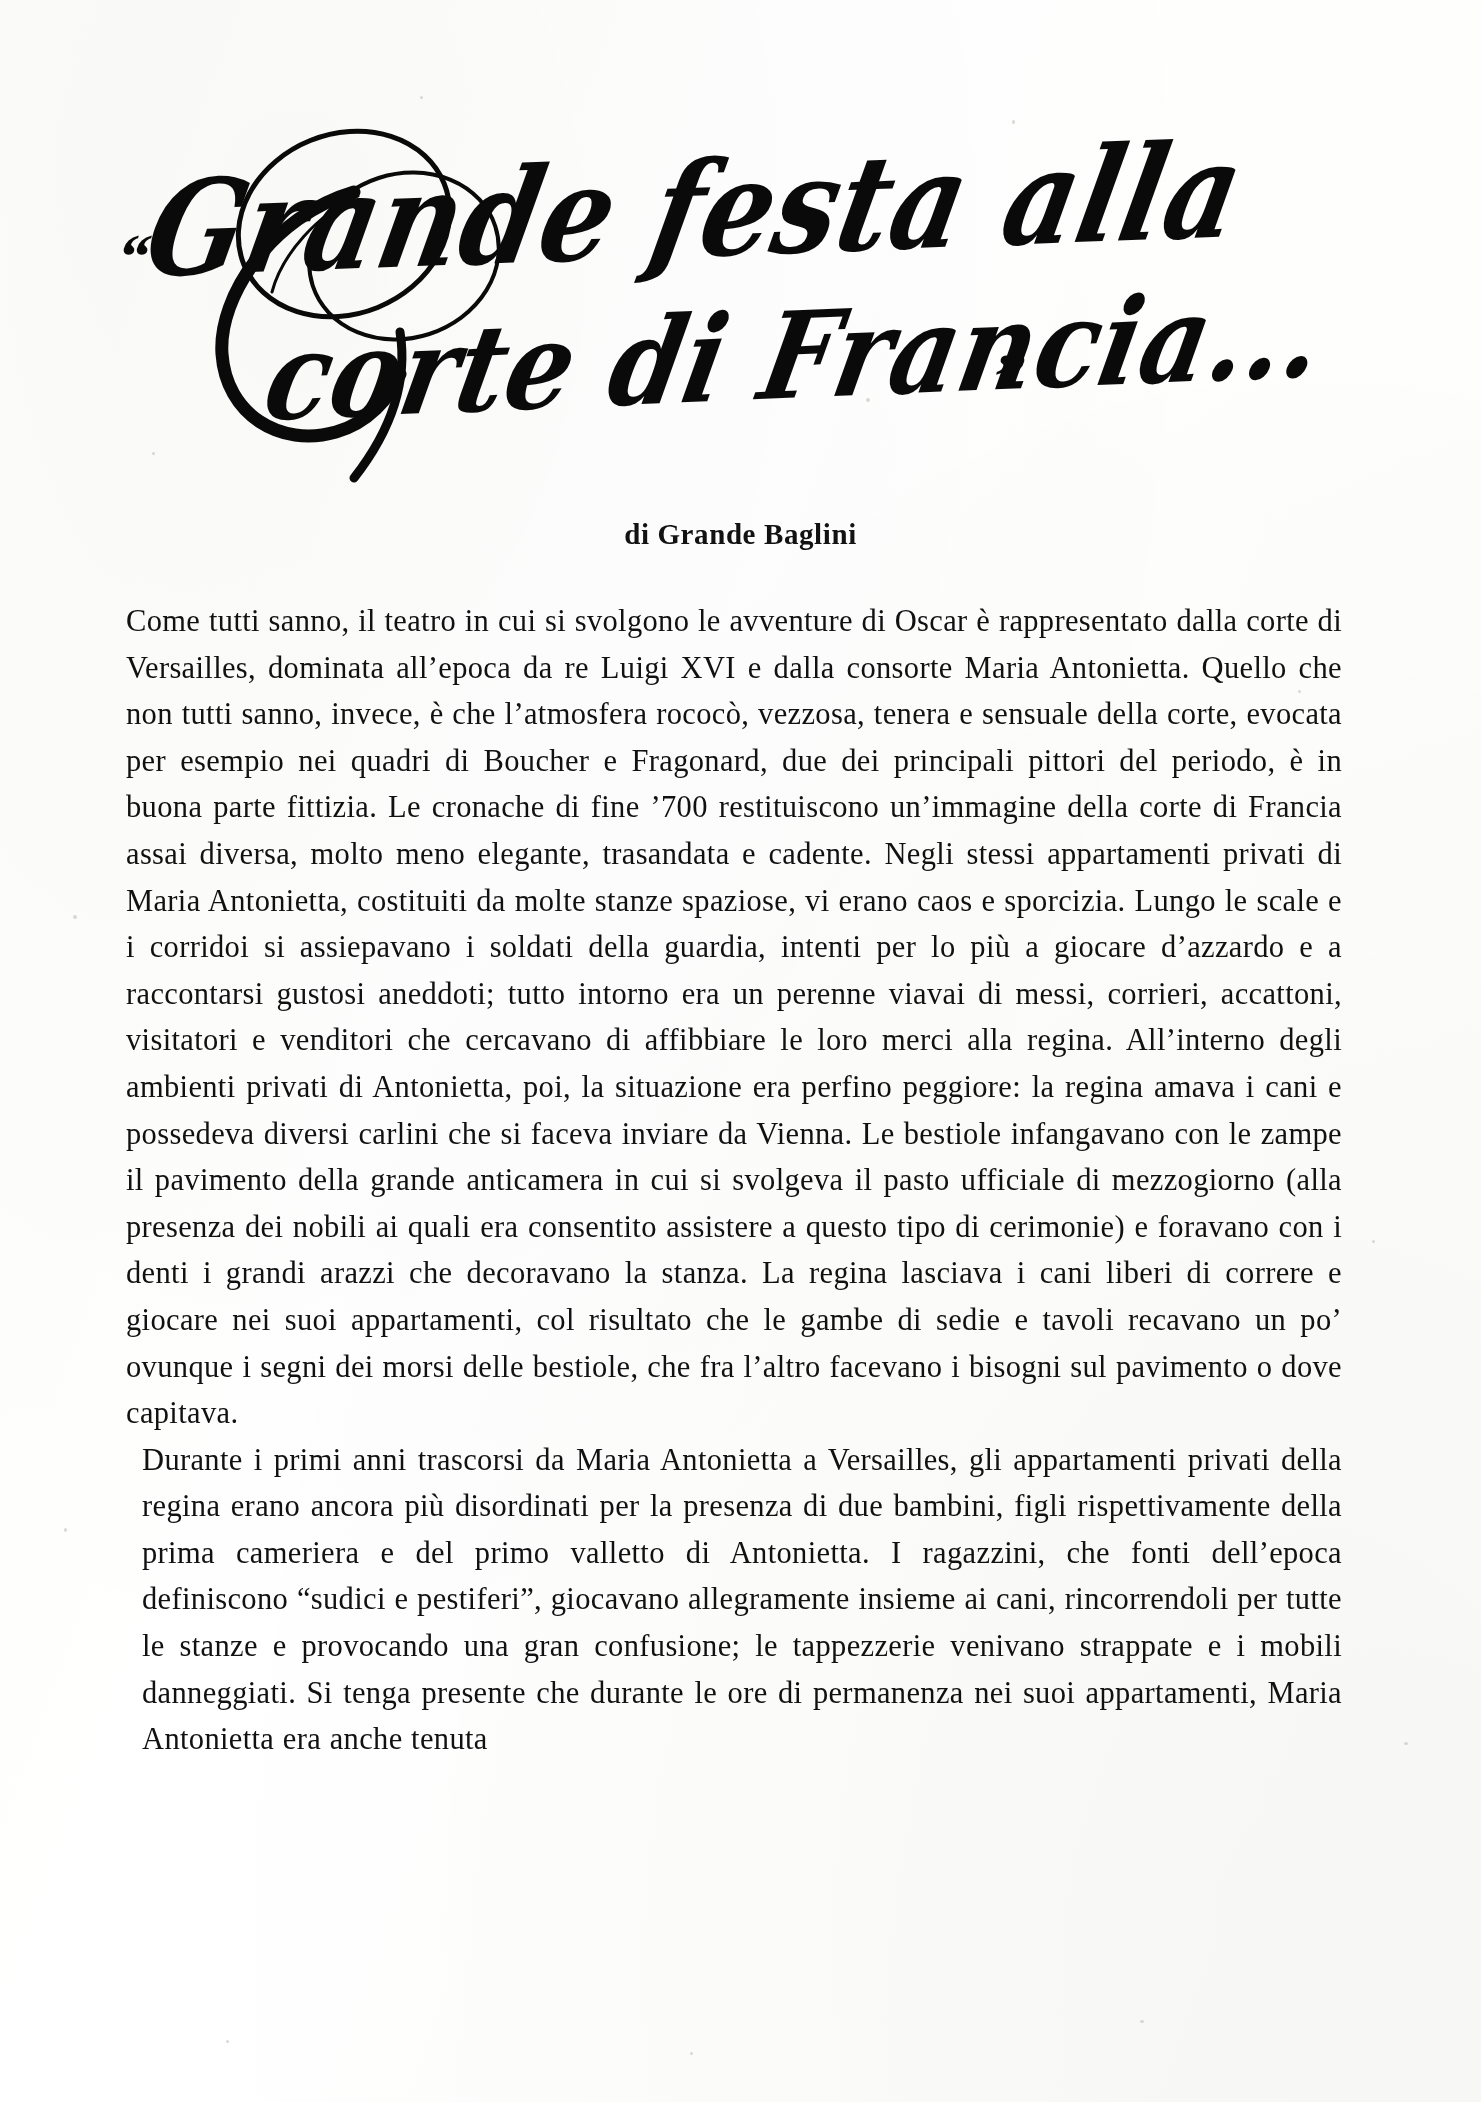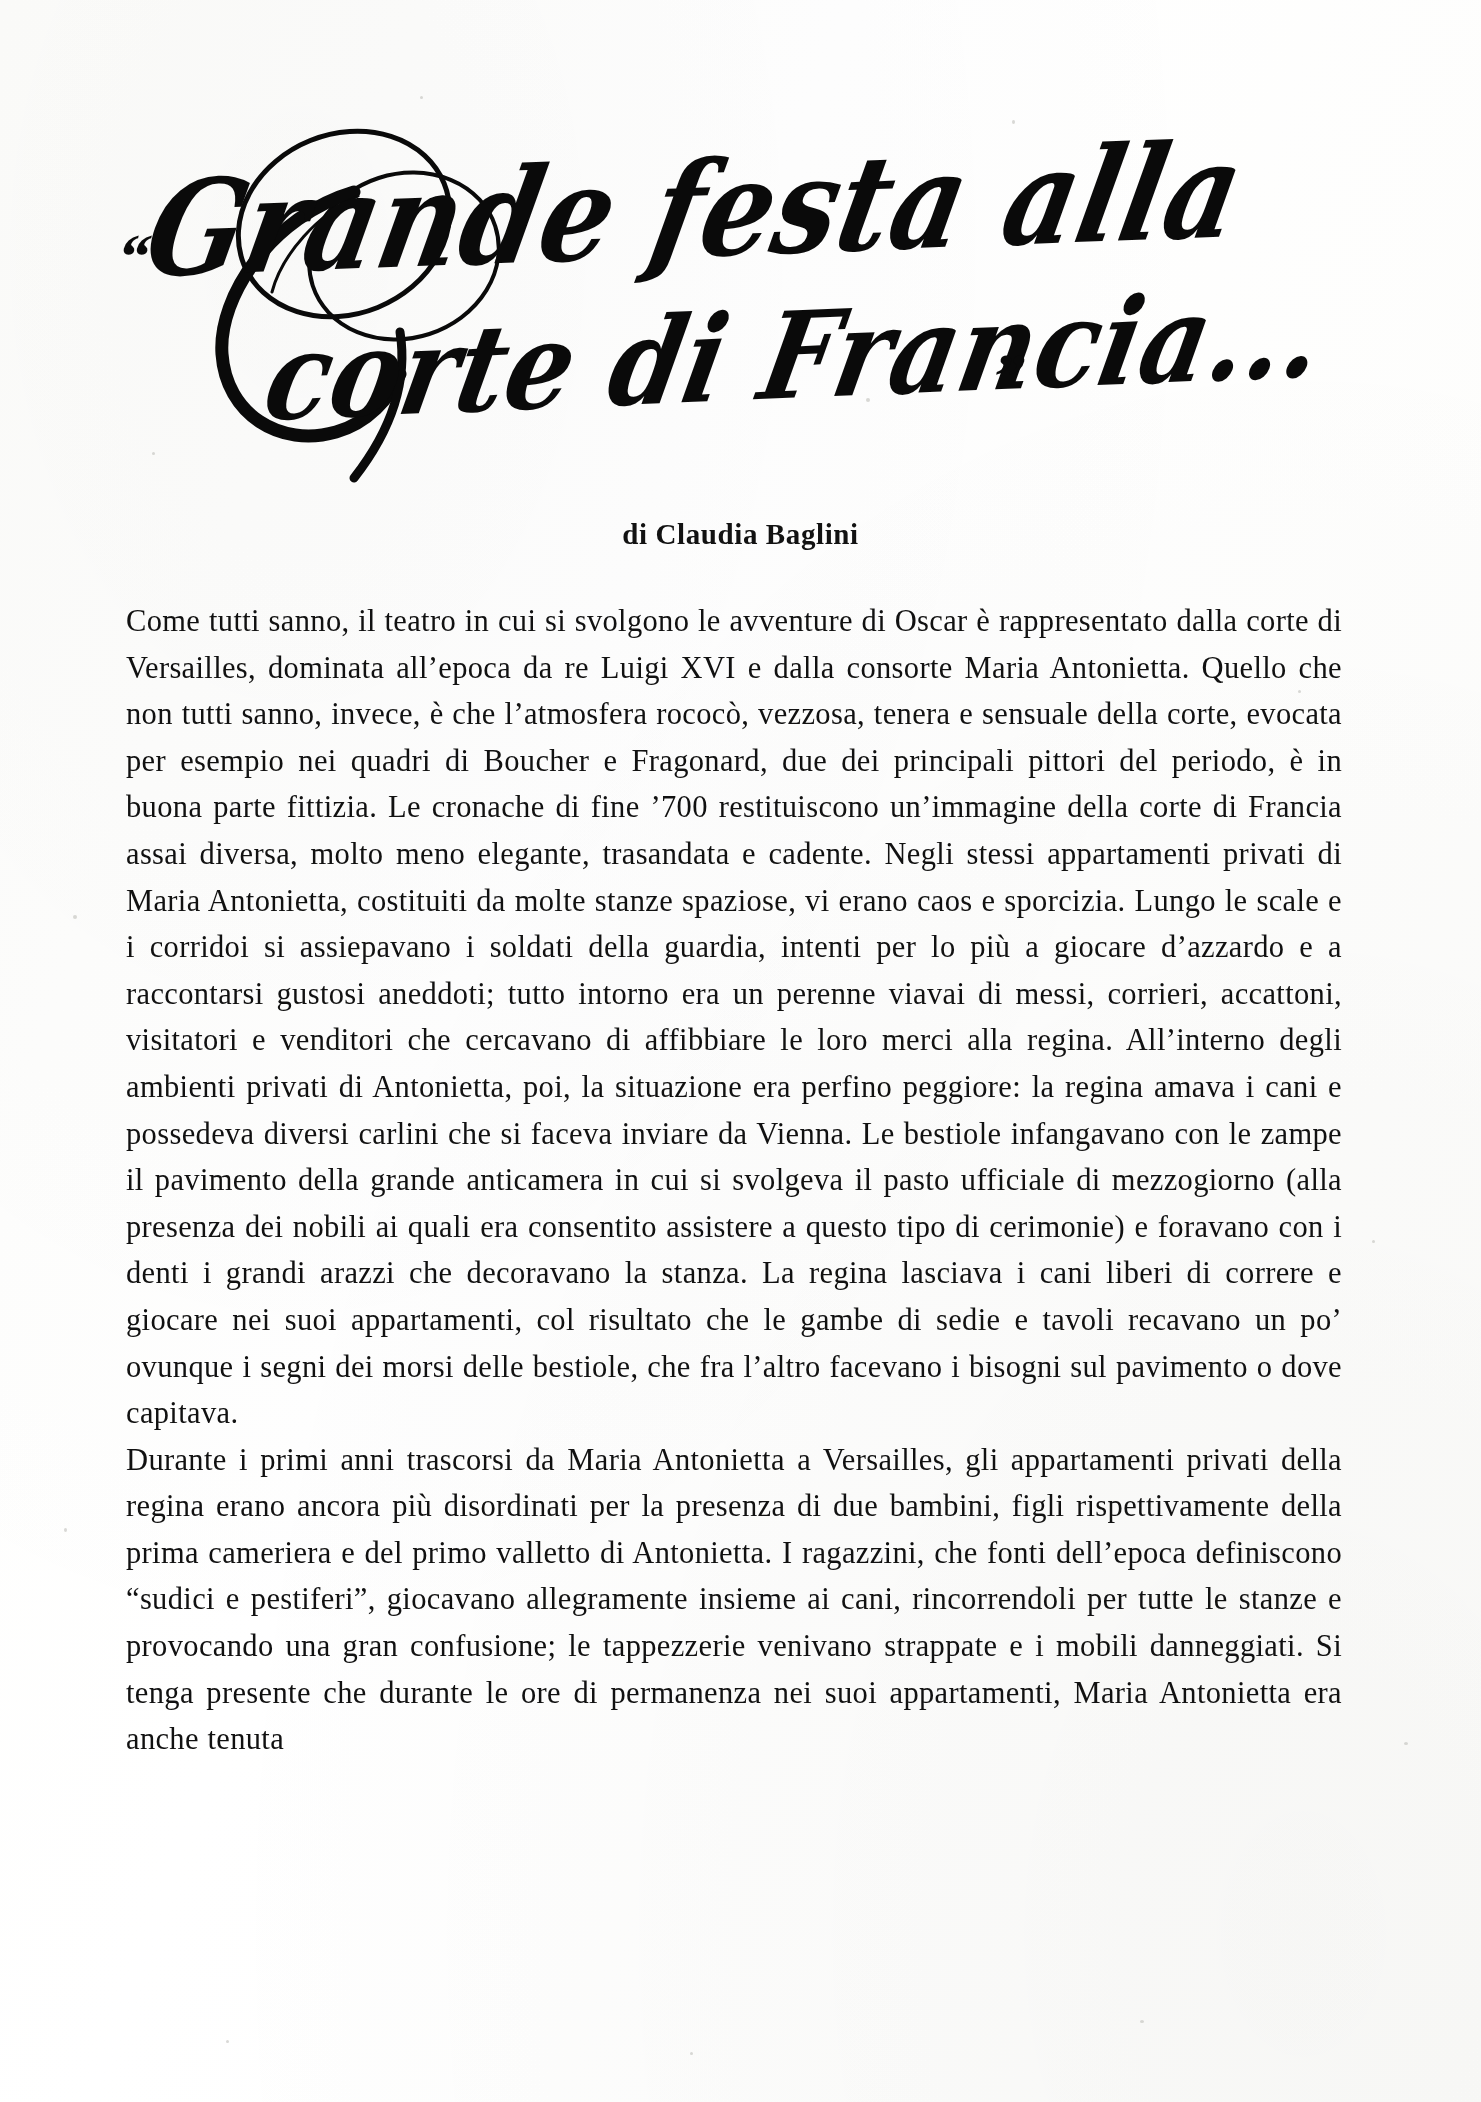--- a/index.html
+++ b/index.html
@@ -128,21 +128,21 @@
     text-align: justify;
     text-align-last: left;
     font-size: 30.5px;
     line-height: 46.6px;
     letter-spacing: 0.35px;
     word-spacing: 0.6px;
     color: #111111;
     font-family: "Liberation Serif", "DejaVu Serif", serif;
     hyphens: manual;
   }
-  .para + .para { margin-top: 0; }
+  .para + .para { margin-top: 0; margin-left: 16px; }
 </style>
 </head>
 <body>
 
 <div class="page">
 
   <div class="speck" style="left:420px;top:96px;width:3px;height:3px;"></div>
   <div class="speck" style="left:1012px;top:120px;width:3px;height:4px;"></div>
   <div class="speck" style="left:955px;top:186px;width:4px;height:3px;"></div>
   <div class="speck" style="left:1162px;top:342px;width:3px;height:3px;"></div>
@@ -176,20 +176,20 @@
 
     <span class="quote-open">“</span>
 
     <div class="script-line script-line-1">Grande festa alla</div>
 
     <div class="script-line script-line-2">corte di Francia...</div>
 
     <span class="quote-close">”</span>
   </div>
 
-  <div class="byline">di Claudia Baglini</div>
+  <div class="byline">di Grande Baglini</div>
 
   <div class="body-col">
     <p class="para">Come tutti sanno, il teatro in cui si svolgono le avventure di Oscar è rappresentato dalla corte di Versailles, dominata all’epoca da re Luigi XVI e dalla consorte Maria Antonietta. Quello che non tutti sanno, invece, è che l’atmosfera rococò, vezzosa, tenera e sensuale della corte, evocata per esempio nei quadri di Boucher e Fragonard, due dei principali pittori del periodo, è in buona parte fittizia. Le cronache di fine ’700 restituiscono un’immagine della corte di Francia assai diversa, molto meno elegante, trasandata e cadente. Negli stessi appartamenti privati di Maria Antonietta, costituiti da molte stanze spaziose, vi erano caos e sporcizia. Lungo le scale e i corridoi si assiepavano i soldati della guardia, intenti per lo più a giocare d’azzardo e a raccontarsi gustosi aneddoti; tutto intorno era un perenne viavai di messi, corrieri, accattoni, visitatori e venditori che cercavano di affibbiare le loro merci alla regina. All’interno degli ambienti privati di Antonietta, poi, la situazione era perfino peggiore: la regina amava i cani e possedeva diversi carlini che si faceva inviare da Vienna. Le bestiole infangavano con le zampe il pavimento della grande anticamera in cui si svolgeva il pasto ufficiale di mezzogiorno (alla presenza dei nobili ai quali era consentito assistere a questo tipo di cerimonie) e foravano con i denti i grandi arazzi che decoravano la stanza. La regina lasciava i cani liberi di correre e giocare nei suoi appartamenti, col risultato che le gambe di sedie e tavoli recavano un po’ ovunque i segni dei morsi delle bestiole, che fra l’altro facevano i bisogni sul pavimento o dove capitava.</p>
     <p class="para">Durante i primi anni trascorsi da Maria Antonietta a Versailles, gli appartamenti privati della regina erano ancora più disordinati per la presenza di due bambini, figli rispettivamente della prima cameriera e del primo valletto di Antonietta. I ragazzini, che fonti dell’epoca definiscono “sudici e pestiferi”, giocavano allegramente insieme ai cani, rincorrendoli per tutte le stanze e provocando una gran confusione; le tappezzerie venivano strappate e i mobili danneggiati. Si tenga presente che durante le ore di permanenza nei suoi appartamenti, Maria Antonietta era anche tenuta</p>
   </div>
 
 </div>
 
 </body></html>

